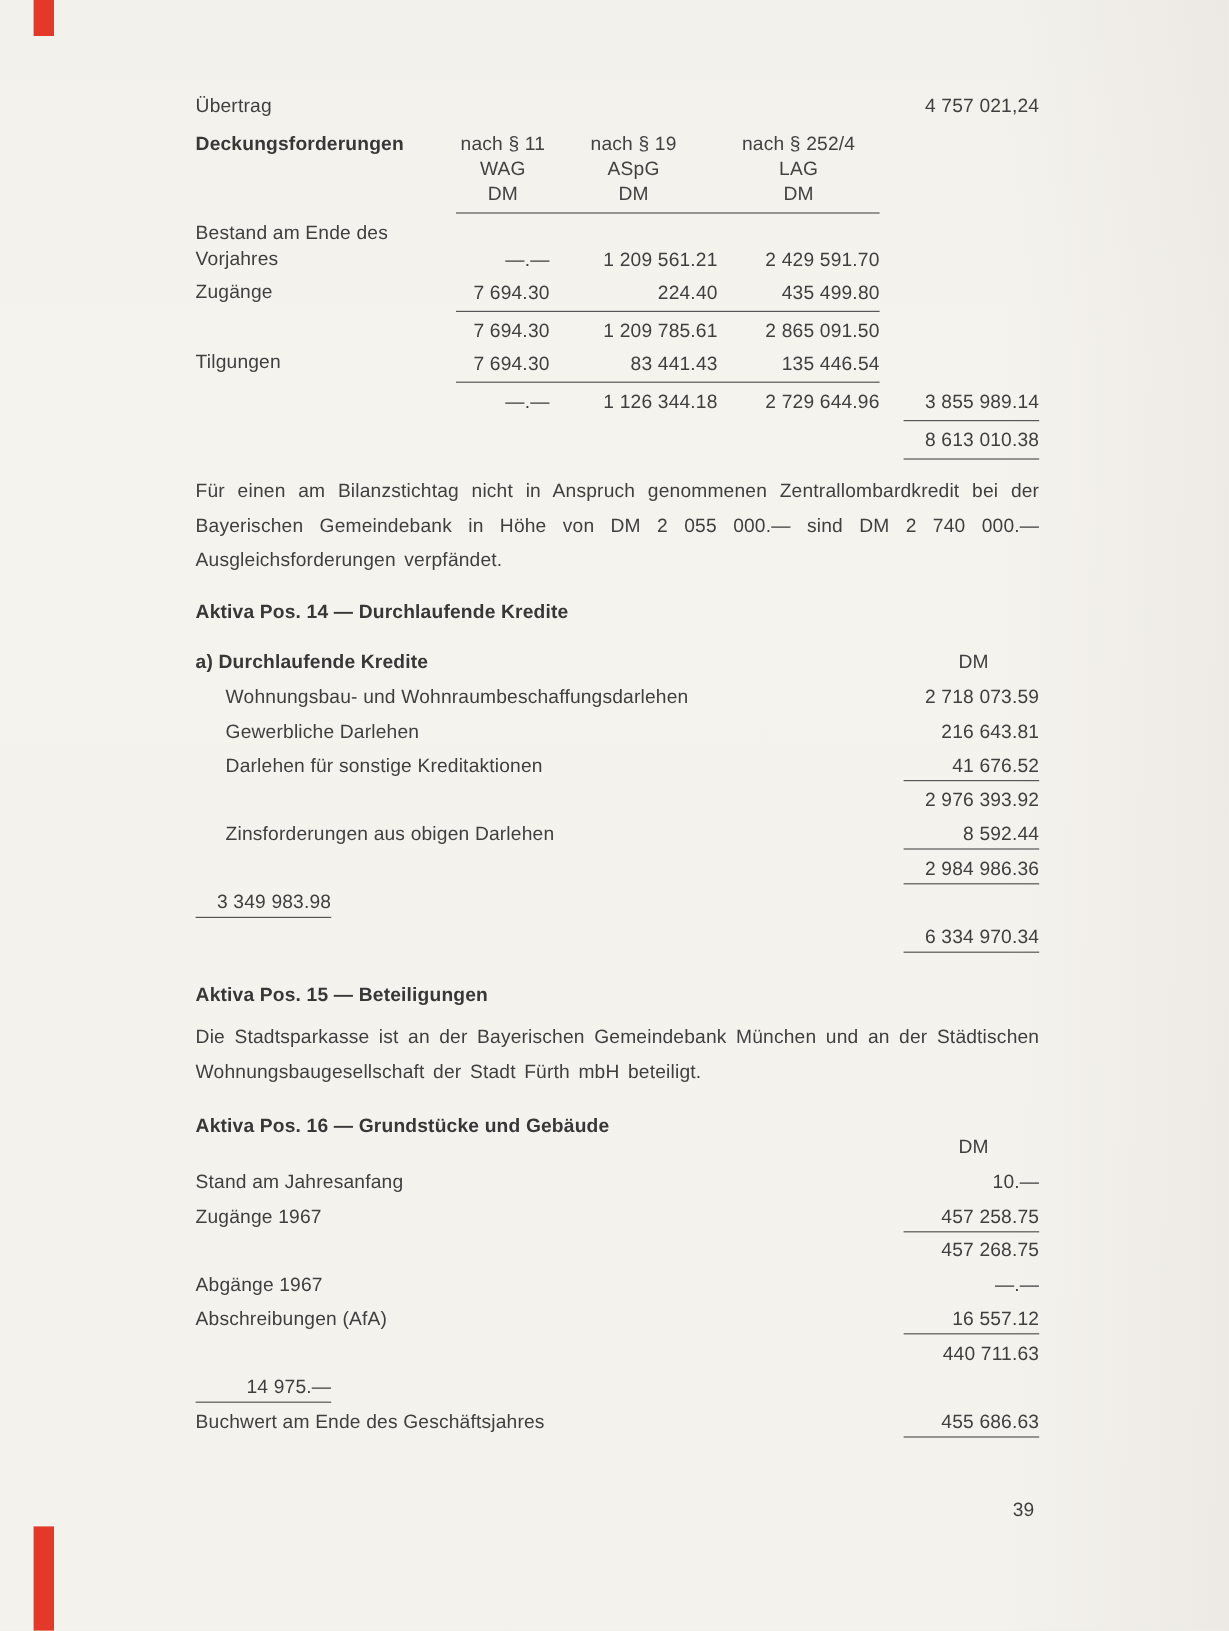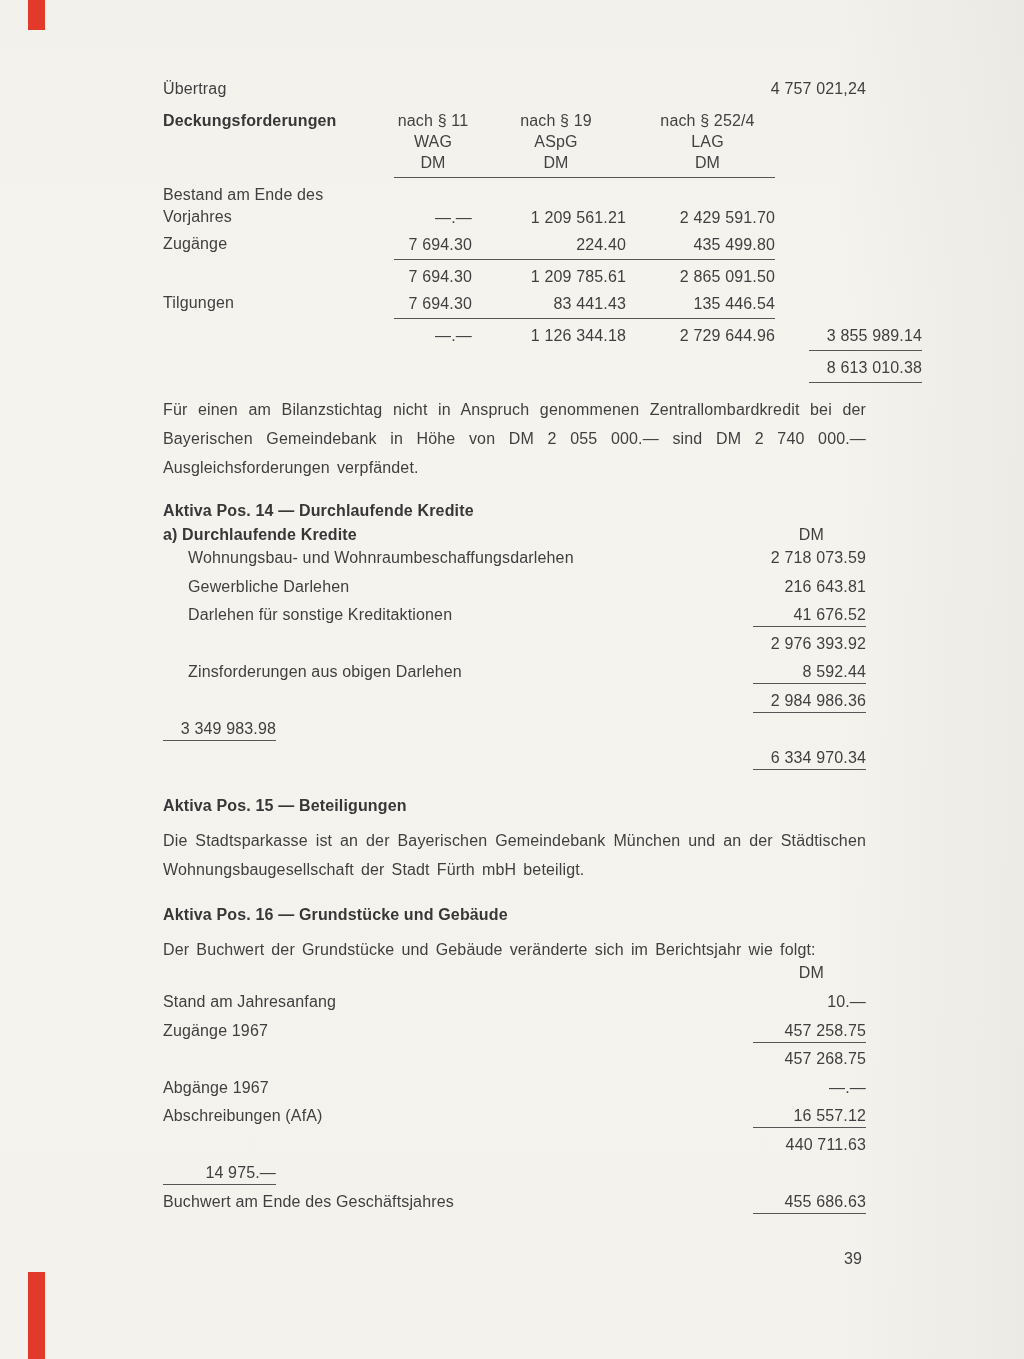--- a/index.html
+++ b/index.html
@@ -23,40 +23,40 @@
 
   .content { position:absolute; left:163px; top:80px; width:703px; }
 
   .bold { font-weight:700; color:#373737; }
   .num  { font-variant-numeric:tabular-nums; white-space:nowrap; }
 
   
   .carry { display:flex; justify-content:space-between; align-items:baseline; margin-bottom:12px; }
 
   
-  .t-cols { display:grid; grid-template-columns:217px 78px 140px 135px 133px;gap:14px; }
+  .t-cols { display:grid; grid-template-columns:217px 78px 140px 135px 133px; }
   .t-row  { align-items:end; }
   .t-row.head { align-items:start; }
   .t-row .lbl   { text-align:left; white-space:pre-line; line-height:22px; }
   .t-row .chead { text-align:center; white-space:pre-line; line-height:21px; color:#424242; }
   .t-row .c { text-align:right; line-height:21px; }
   .t-row.data { padding-top:5px; }
   .rule-mid   { grid-column:2 / 5; border-top:1.5px solid #565656; margin:4px 0 1px; }
   .rule-right { grid-column:5; width:113px; justify-self:end; border-top:1.5px solid #565656; margin:4px 0 1px; }
 
   
   .para { margin-top:11px; text-align:justify; line-height:29px; word-spacing:2.5px; hyphens:auto; }
 
   
   .sect-h { margin-top:20px; font-weight:700; color:#373737; }
 
   
   .dm-row { display:flex; justify-content:flex-end; height:29px; align-items:baseline; }
   .dm-row .dm { width:133px; text-align:right; padding-right:42px; }
-  .a-row { display:flex; align-items:center; height:29px; margin-top:0; }
+  .a-row { display:flex; align-items:flex-start; height:29px; margin-top:24px; }
   .a-row .grow { flex:1; }
 
   .amt-row { display:flex; align-items:baseline; height:28.5px; }
   .amt-lbl { flex:1; }
   .amt-lbl.ind { padding-left:25px; }
   .amt-val { width:113px; text-align:right; }
   .amt-row.ruled .amt-val { border-bottom:1.5px solid #565656; padding-bottom:2px; }
 
   .pageno { position:absolute; top:1250px; right:162px; font-size:16px; color:#3f3f3f; }
 </style>
@@ -193,21 +193,20 @@
     </div>
     <div class="amt-row ruled">
       <span class="amt-lbl"></span>
       <span class="amt-val num">6 334 970.34</span>
     </div>
 
     <div class="sect-h" style="">Aktiva Pos. 15 — Beteiligungen</div>
     <p class="para">Die Stadtsparkasse ist an der Bayerischen Gemeindebank München und an der Städtischen Wohnungsbaugesellschaft der Stadt Fürth mbH beteiligt.</p>
 
     <div class="sect-h" style="margin-top:22px;">Aktiva Pos. 16 — Grundstücke und Gebäude</div>
-    <p class="para" style="text-align:left;">Der Buchwert der Grundstücke und Gebäude veränderte sich im Berichtsjahr wie folgt:</p>
 
     <div class="dm-row">
       <span class="dm">DM</span>
     </div>
 
     <div class="amt-row">
       <span class="amt-lbl">Stand am Jahresanfang</span>
       <span class="amt-val num">10.—</span>
     </div>
     <div class="amt-row ruled">

